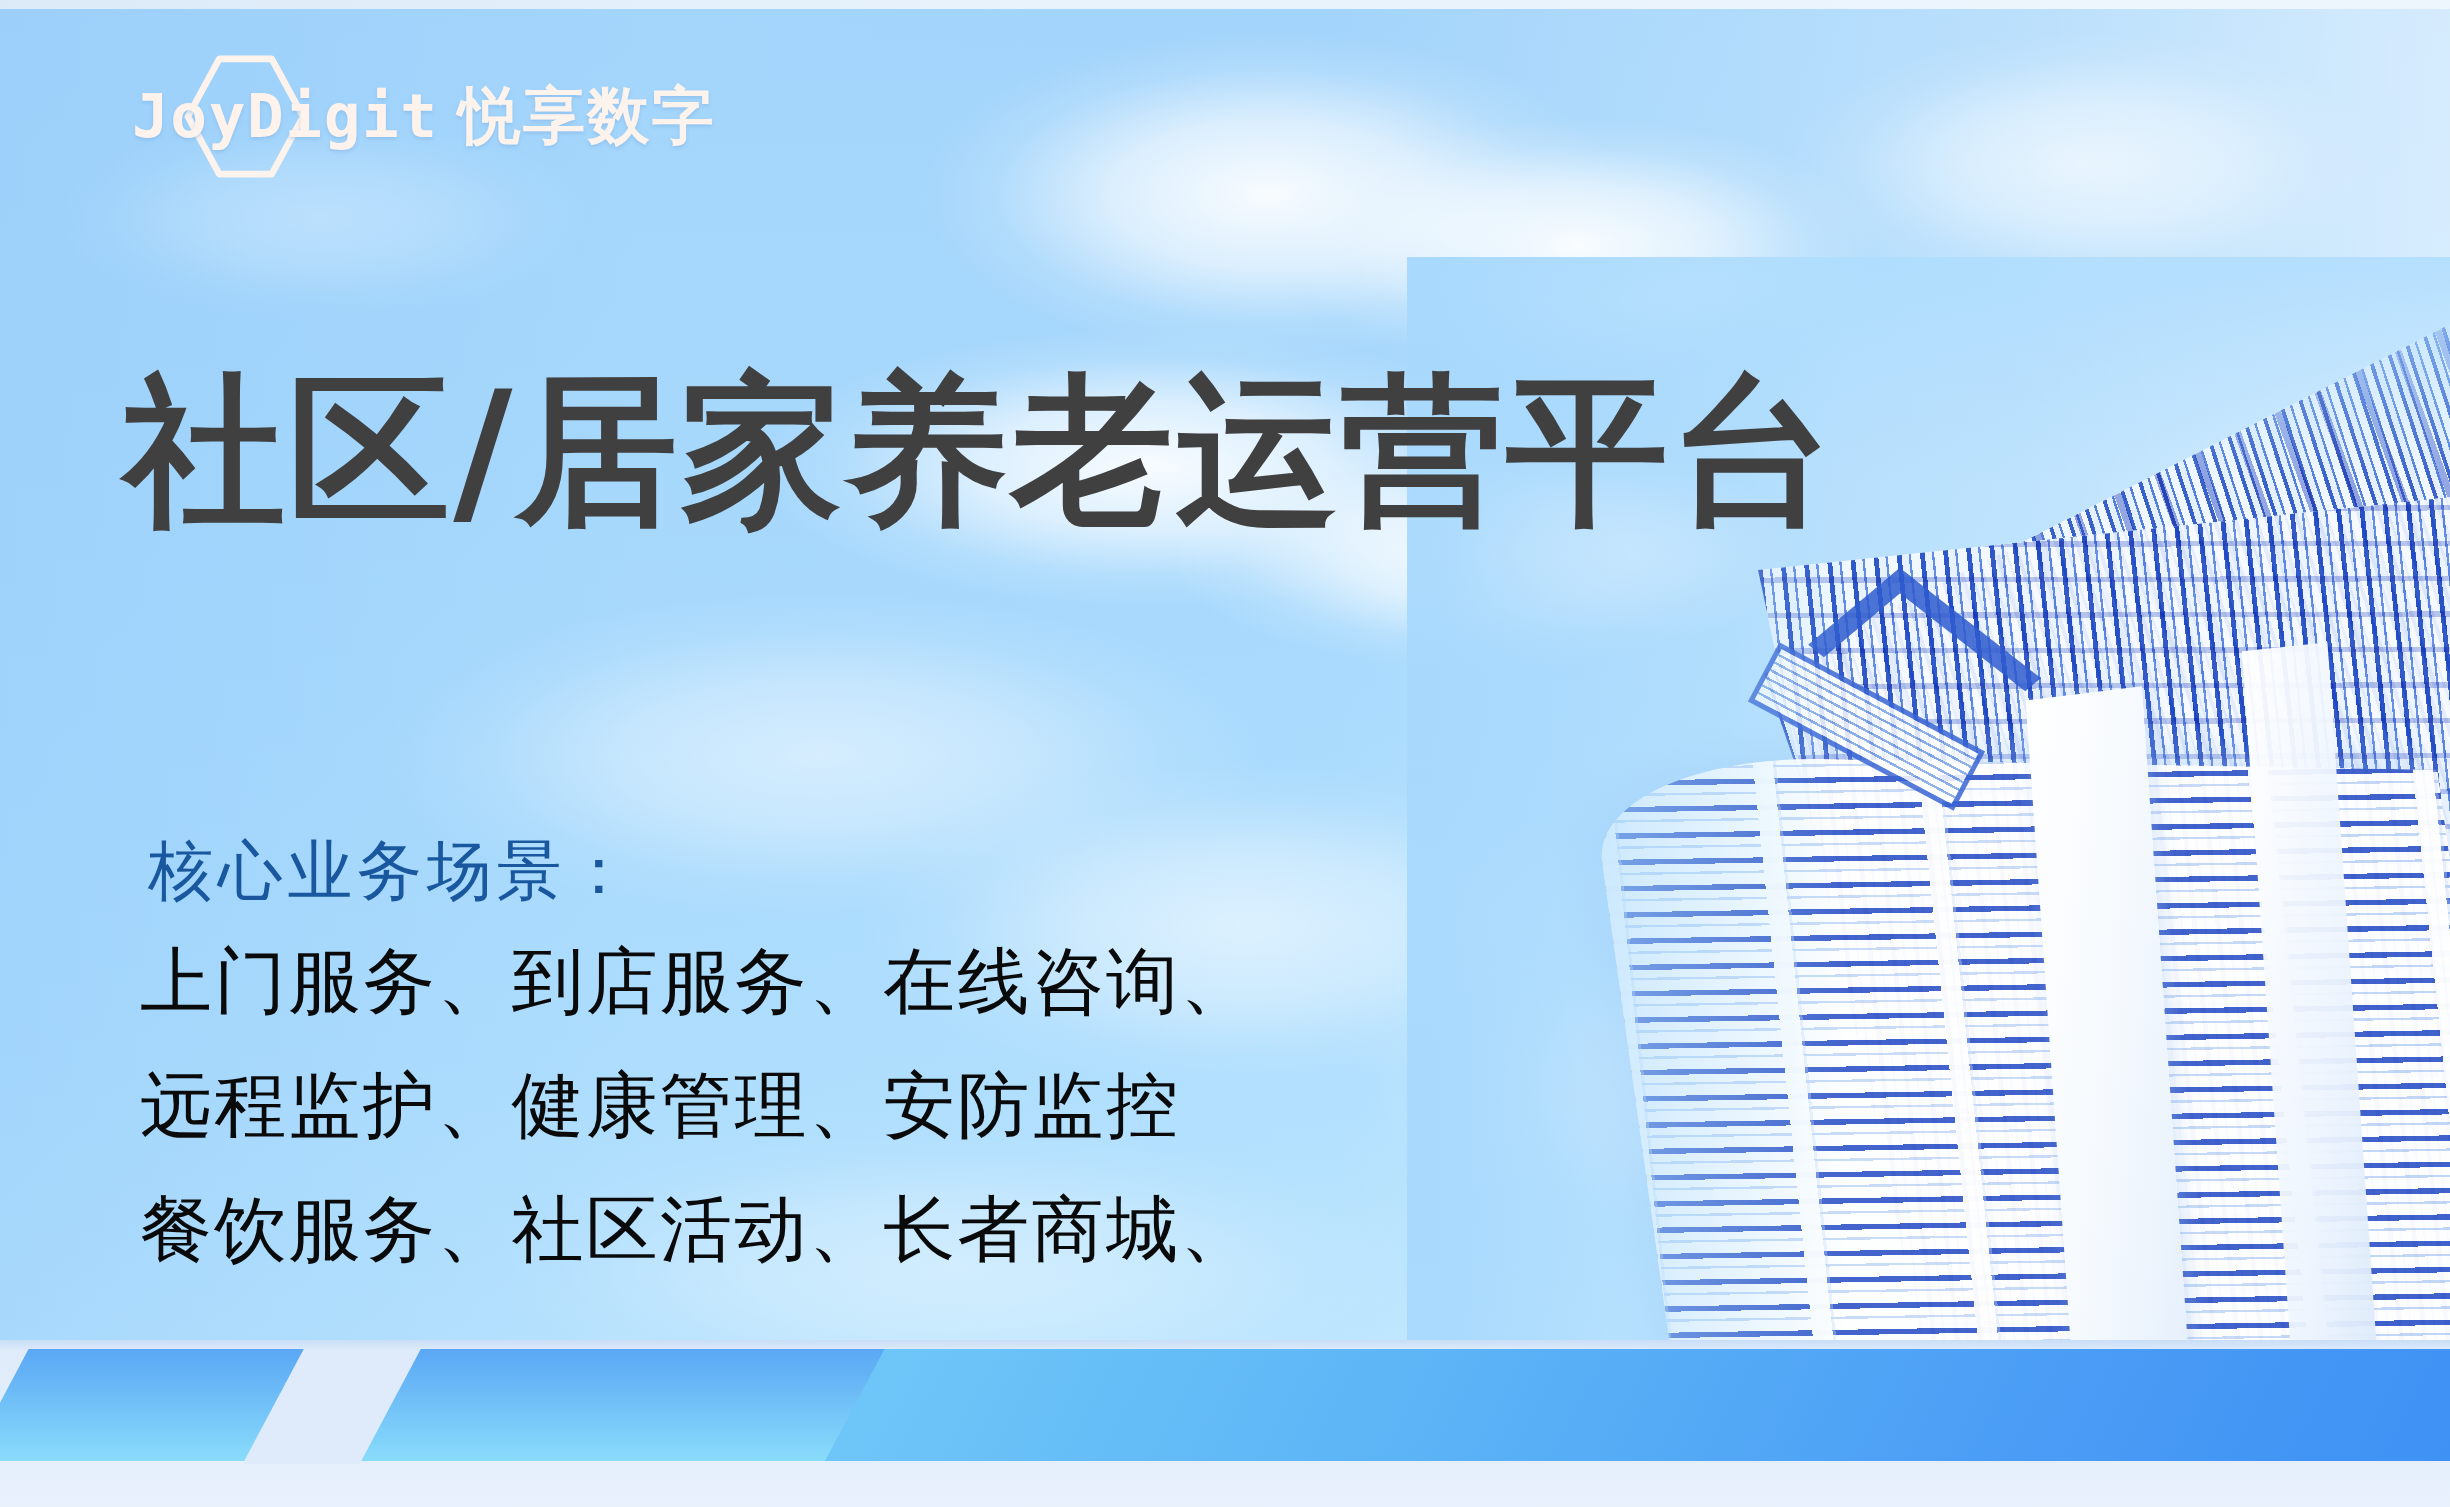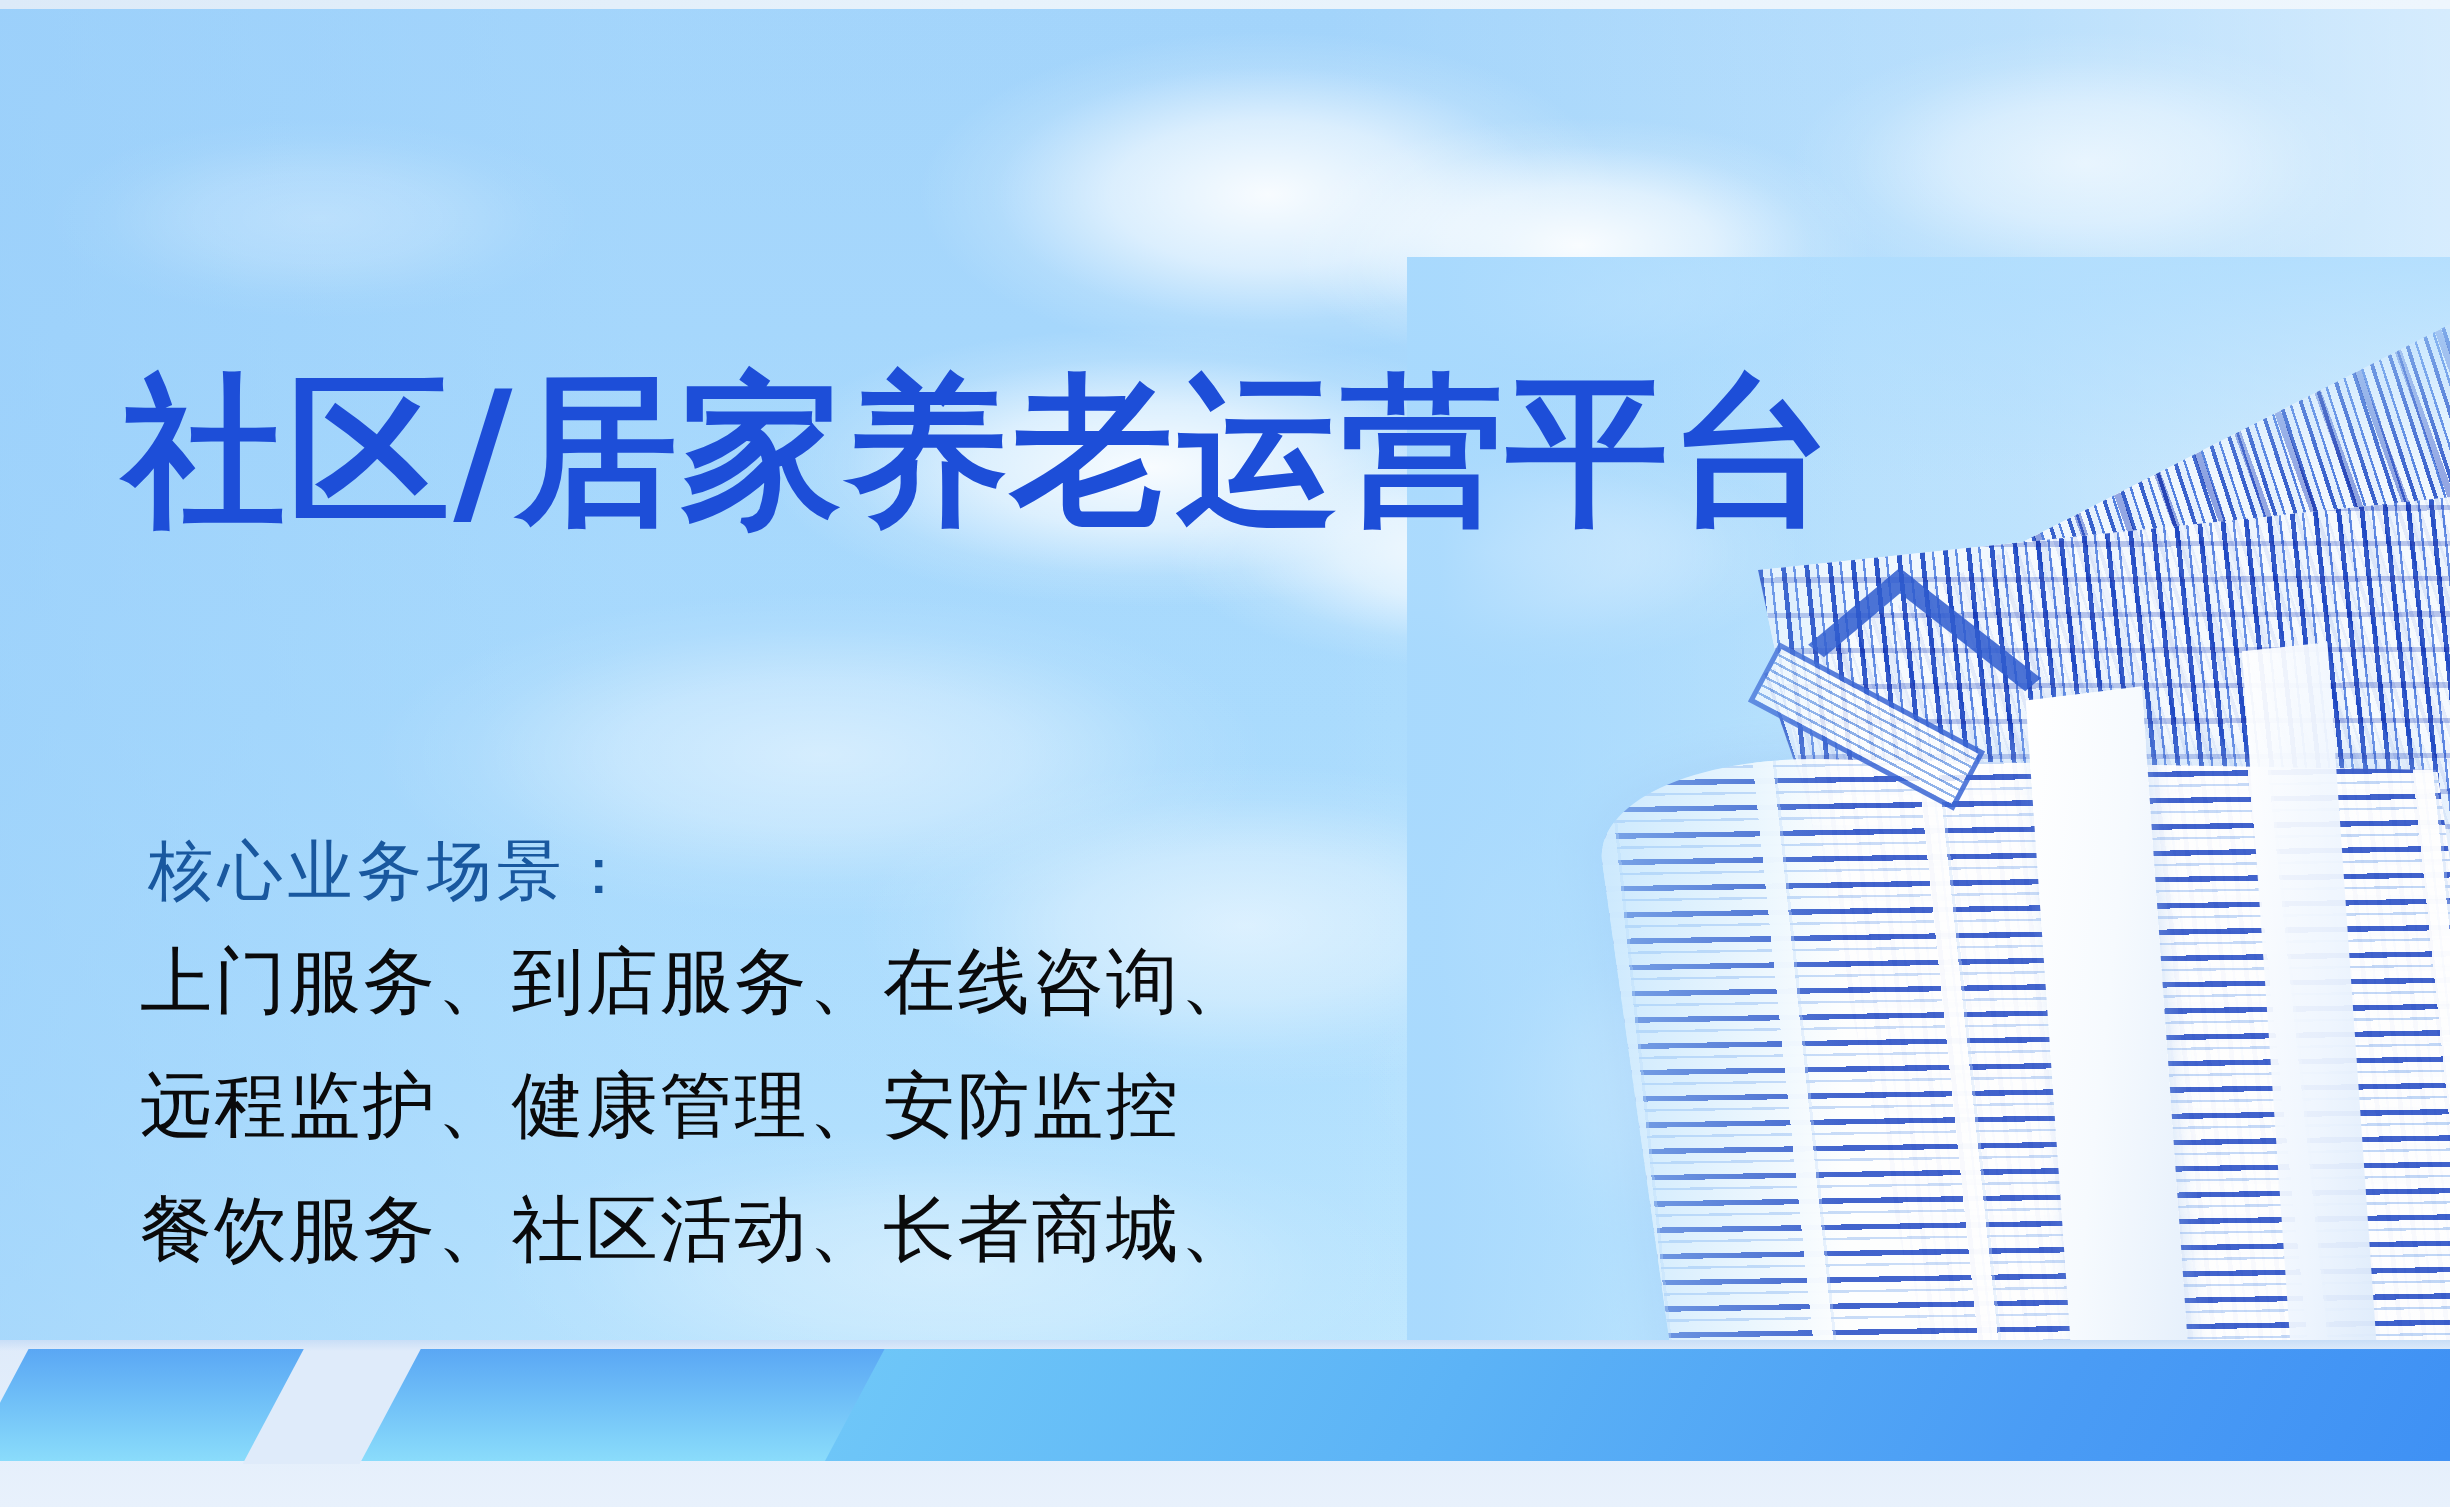--- a/index.html
+++ b/index.html
@@ -289,21 +289,21 @@
   
   .title {
     position: absolute;
     left: 123px;
     top: 247px;
     font-family: "DejaVu Sans", "Liberation Sans", sans-serif;
     font-weight: 700;
     font-size: 162px;
     line-height: 1.18;
     letter-spacing: 3.1px;
-    color: #1d4ed8;
+    color: #404040;
     white-space: nowrap;
   }
 
   
   .subhead {
     position: absolute;
     left: 148px;
     top: 778px;
     font-family: "DejaVu Sans", "Liberation Sans", sans-serif;
     font-weight: 400;
@@ -420,20 +420,29 @@
     <div class="tower tower-near"></div>
     <div class="pillar"></div>
     <div class="pillar2"></div>
     <div class="canopy"></div>
     <div class="skybridge"></div>
     <div class="buildings-fade"></div>
   </div>
 
   <div class="top-strip"></div>
 
+  <div class="logo">
+    <div class="logo-hex">
+      <svg viewBox="0 0 100 100" aria-hidden="true">
+        <polygon points="30,6 70,6 94,50 70,94 30,94 6,50" fill="none" stroke="#fdf3ed" stroke-width="5" stroke-linejoin="round"></polygon>
+      </svg>
+    </div>
+    <span class="logo-word">JoyDigit</span>
+    <span class="logo-cn">悦享数字</span>
+  </div>
 
   <h1 class="title">社区/居家养老运营平台</h1>
 
   <h2 class="subhead">核心业务场景：</h2>
 
   <div class="body-lines">
     <span class="line">上门服务、到店服务、在线咨询、</span>
     <span class="line">远程监护、健康管理、安防监控</span>
     <span class="line">餐饮服务、社区活动、长者商城、</span>
   </div>

